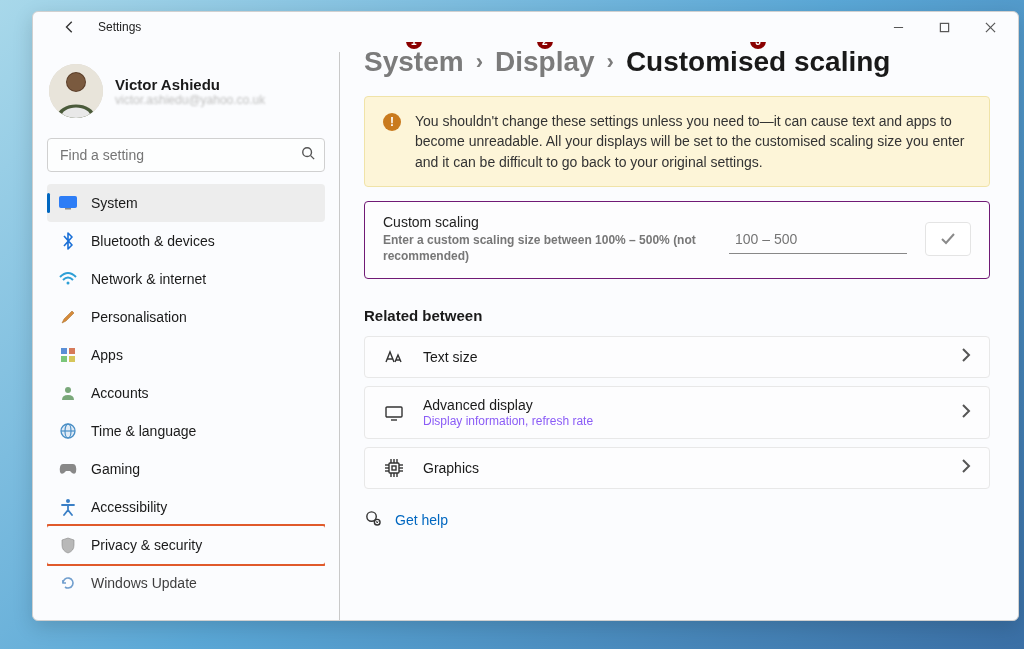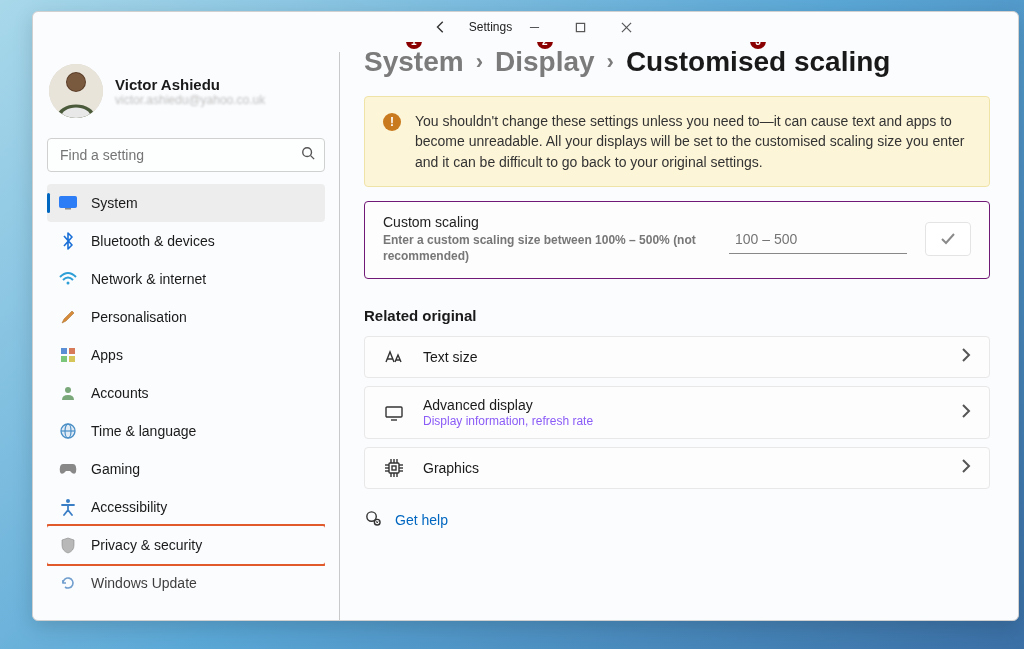--- a/index.html
+++ b/index.html
@@ -1,18 +1,18 @@
 <!DOCTYPE html>
 <html><head>
 <meta charset="utf-8">
 <style>
   * { box-sizing: border-box; margin: 0; padding: 0; font-family: "Segoe UI", Arial, sans-serif; }
   body { background: linear-gradient(135deg,#a8d8ea 0%, #5aa7d6 50%, #3a6fa5 100%); width: 1024px; height: 649px; overflow: hidden; position: relative; }
   .window { position: absolute; top: 11px; left: 32px; right: 5px; bottom: 28px; background: #fbfcfe; border: 1px solid #d0d0d0; border-radius: 6px; box-shadow: 0 6px 20px rgba(0,0,0,.15); display: flex; flex-direction: column; overflow: hidden; }
-  .titlebar { height: 30px; display: flex; align-items: center; justify-content: center; padding: 0 6px 0 32px; }
+  .titlebar { height: 30px; display: flex; align-items: center; justify-content: space-between; padding: 0 6px 0 25px; }
   .titlebar-left { display: flex; align-items: center; gap: 16px; }
   .back-btn { width: 24px; height: 24px; display:flex;align-items:center;justify-content:center; color:#333; }
   .back-btn svg { width: 14px; height: 14px; }
   .app-title { font-size: 12px; color: #222; }
   .win-controls { display: flex; gap: 2px; }
   .win-btn { width: 44px; height: 28px; display:flex;align-items:center;justify-content:center; color:#666; }
   .win-btn svg { width: 11px; height: 11px; stroke:#555; stroke-width:1.3; fill:none; }
   .content { flex:1; display:flex; overflow:hidden; }
   
   .sidebar { width: 306px; padding: 10px 14px 0 14px; display:flex; flex-direction:column; overflow: hidden; }
@@ -256,21 +256,21 @@
           <div class="scaling-sub">Enter a custom scaling size between 100% – 500% (not recommended)</div>
         </div>
         <input class="scaling-input" placeholder="100 – 500" style="">
         <span class="confirm-btn">
           <svg viewBox="0 0 16 16">
               <path d="M2 8 L6 12 L14 3"></path>
             </svg>
         </span>
       </div>
 
-      <div class="section-title">Related original</div>
+      <div class="section-title">Related between</div>
 
       <div class="setting-row">
         <span class="row-icon">
           <svg viewBox="0 0 20 20">
               <path d="M2 15 L6 5 L10 15 M3.5 12 L8.5 12" stroke-width="1.4"></path>
               <path d="M11 15 L14 8 L17 15 M12 13 L16 13" stroke-width="1.4"></path>
             </svg>
         </span>
         <div class="row-text">
           <div class="row-title">Text size</div>

